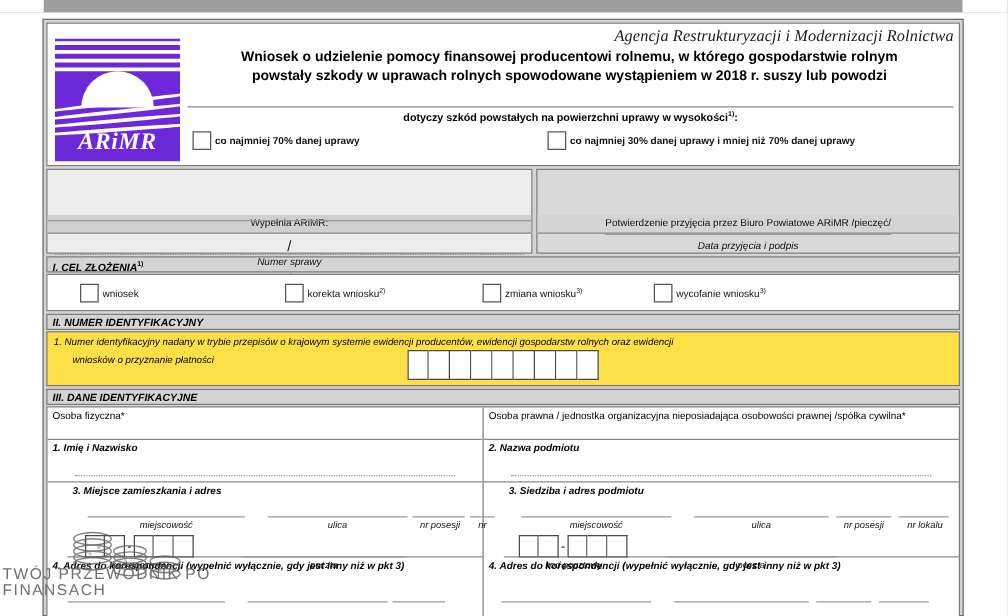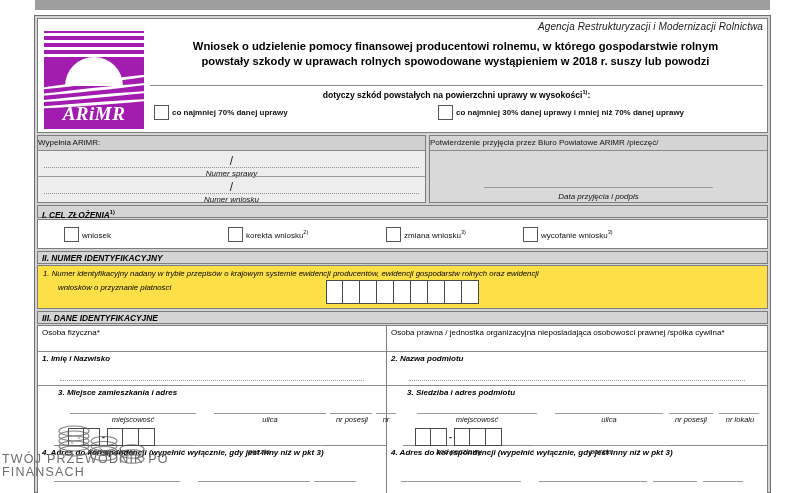--- a/index.html
+++ b/index.html
@@ -24,25 +24,25 @@
   }
   .inner{position:absolute;left:2px;top:2px;width:731px;height:474px;}
 
   
   .hdr{
     position:relative;height:115px;background:#ffffff;
     border:1px solid #7d7d7d;box-sizing:border-box;
   }
   .agency{
     position:absolute;right:4px;top:2px;
-    font-size:10px;font-style:italic;color:#1a1a1a;letter-spacing:.1px;
+    font-size:13px;font-style:italic;color:#1a1a1a;letter-spacing:.1px;font-family:Liberation Serif, serif;
   }
   .logo{
     position:absolute;left:6px;top:12px;width:100px;height:98px;
-    background:#a21caf;overflow:hidden;
+    background:#6d28d9;overflow:hidden;
   }
   .logo .stripe{position:absolute;left:0;width:100%;height:3px;background:#ffffff;}
   .logo .dome{
     position:absolute;left:21px;top:26px;width:58px;height:29px;
     background:#ffffff;border-radius:29px 29px 0 0;
   }
   .logo .fieldline{
     position:absolute;left:-18px;height:3px;background:#ffffff;
     border-radius:50%;transform-origin:left center;
   }
@@ -73,22 +73,22 @@
   .strip{position:relative;height:68px;margin-top:2px;}
   .box-l{
     position:absolute;left:0;top:0;width:389px;height:68px;
     background:#ededed;border:1px solid #7d7d7d;box-sizing:border-box;
   }
   .box-r{
     position:absolute;left:392px;top:0;width:339px;height:68px;
     background:#d9d9d9;border:1px solid #7d7d7d;box-sizing:border-box;
   }
   .strip-hd{
-    height:14px;line-height:14px;font-size:8px;color:#111;
-    border-bottom:1px solid #8a8a8a;background:#d4d4d4;
+    height:14px;line-height:14px;text-align:center;font-size:8px;color:#111;
+    border-bottom:1px solid #8a8a8a;background:#d4d4d4;margin-top:36px;
   }
   .box-l .strip-hd{background:#d0d0d0;}
   .slashrow{position:relative;height:26px;}
   .slash{
     position:absolute;left:50%;top:3px;font-size:12px;color:#222;
     transform:translateX(-50%);
   }
   .dotline{
     position:absolute;left:6px;right:6px;bottom:9px;
     border-top:1px dotted #8f8f8f;

